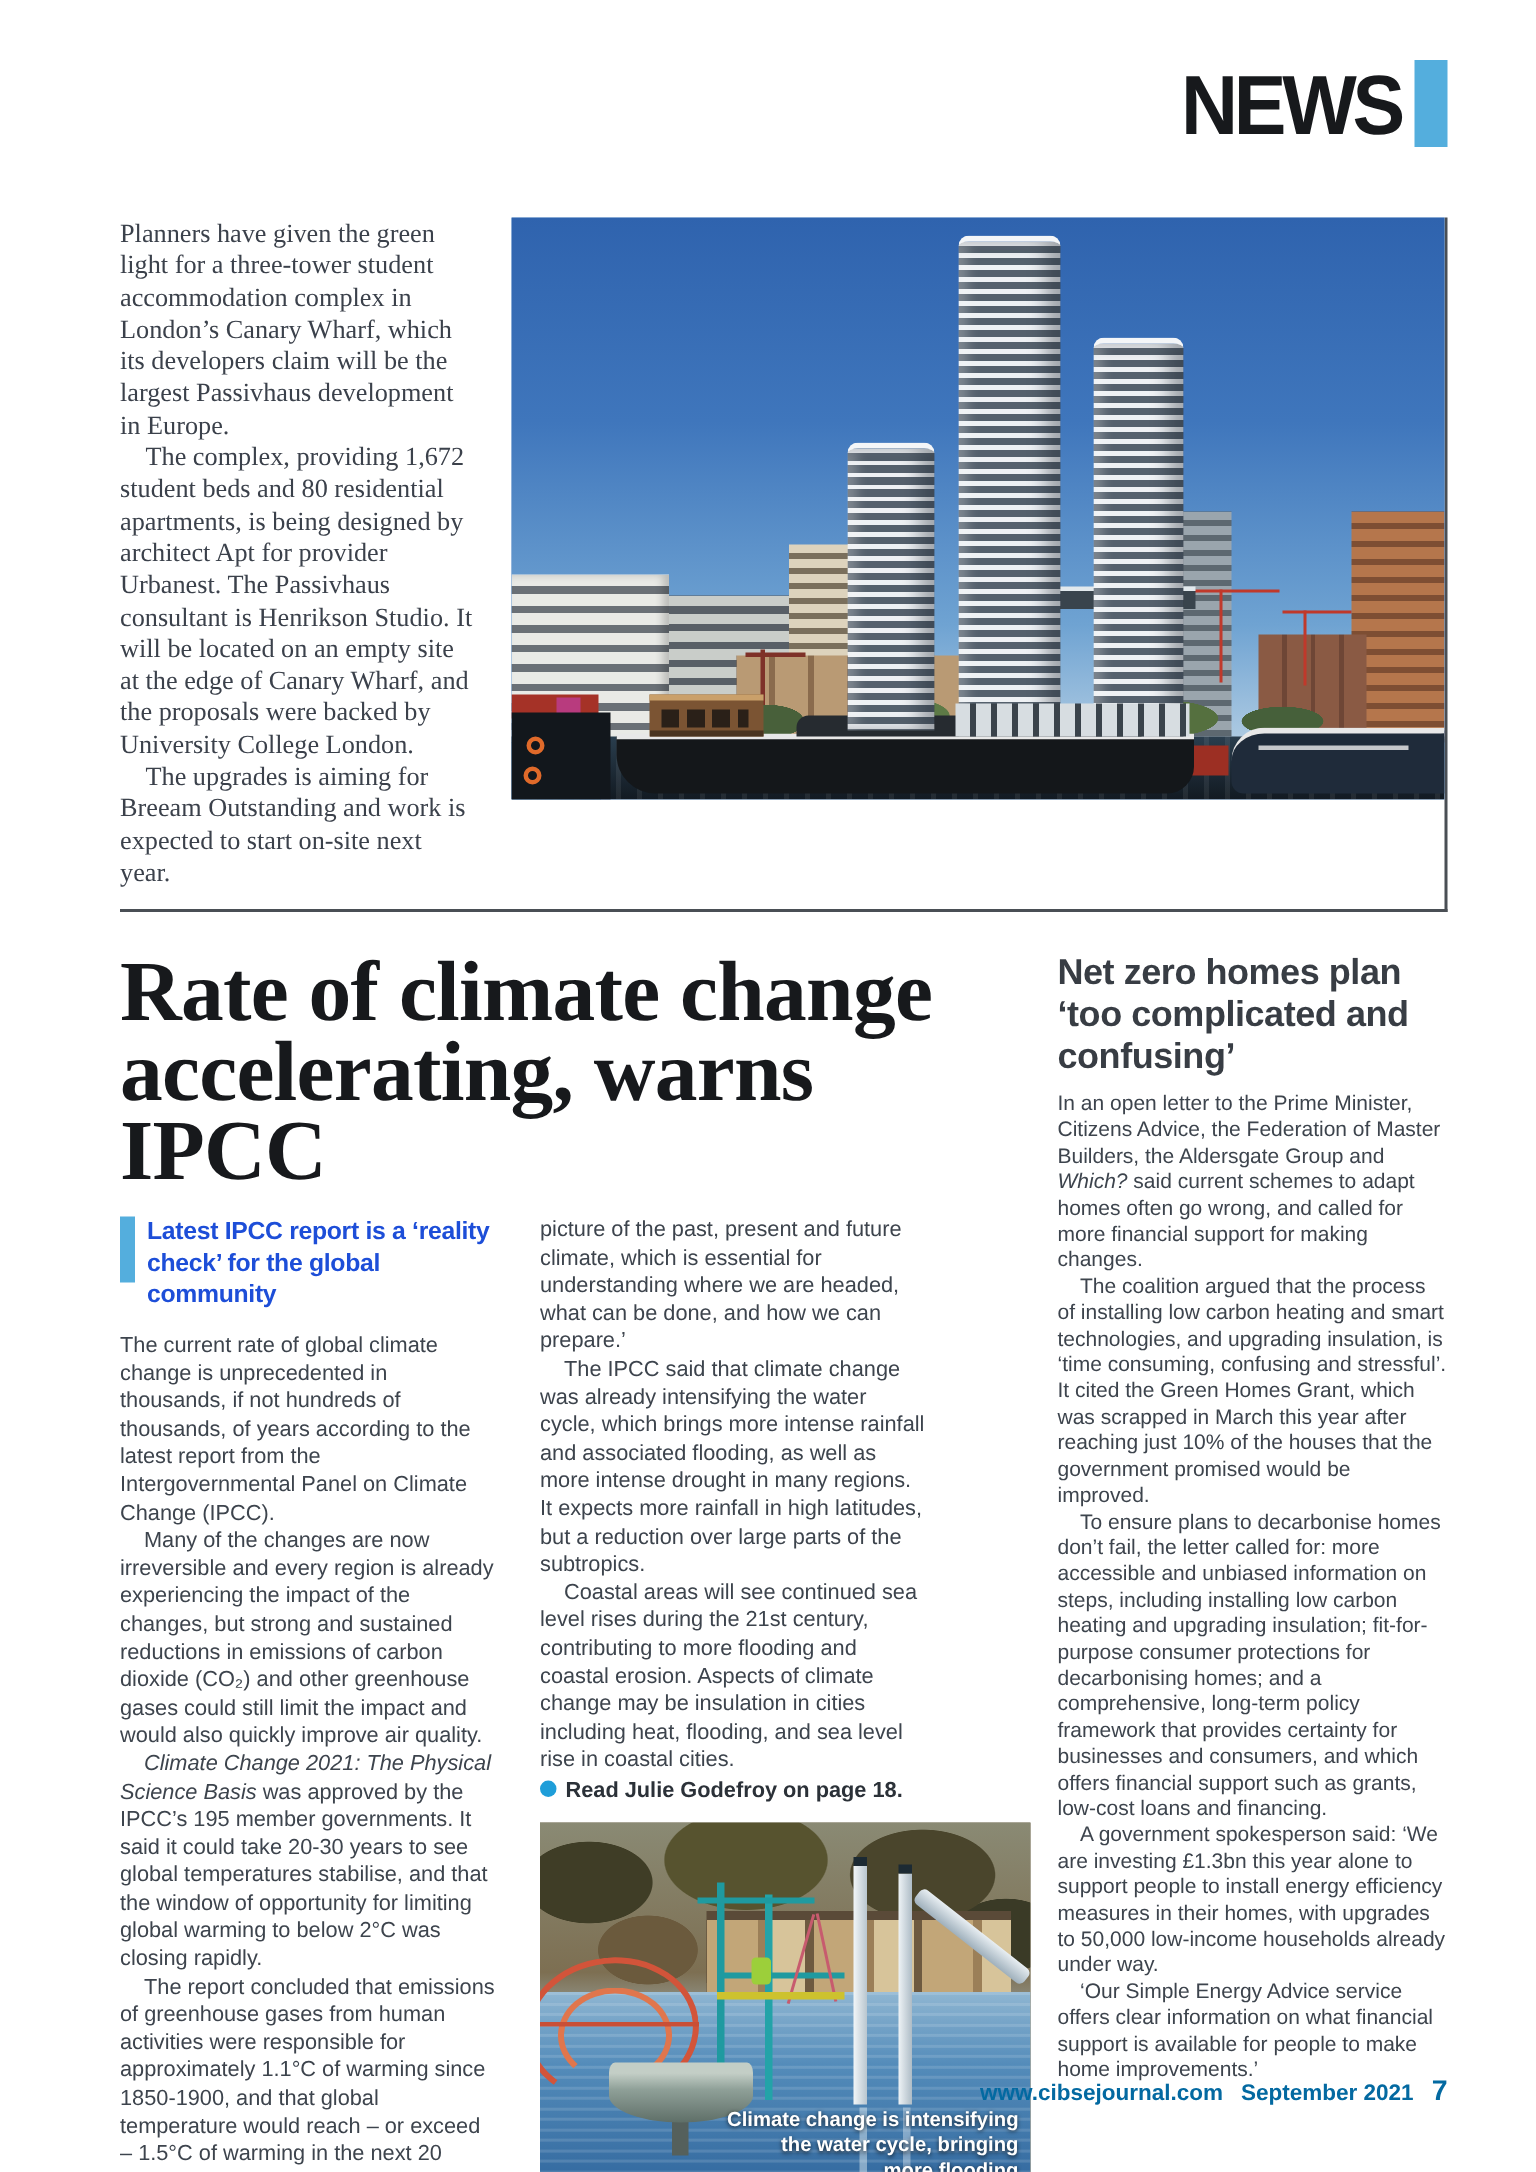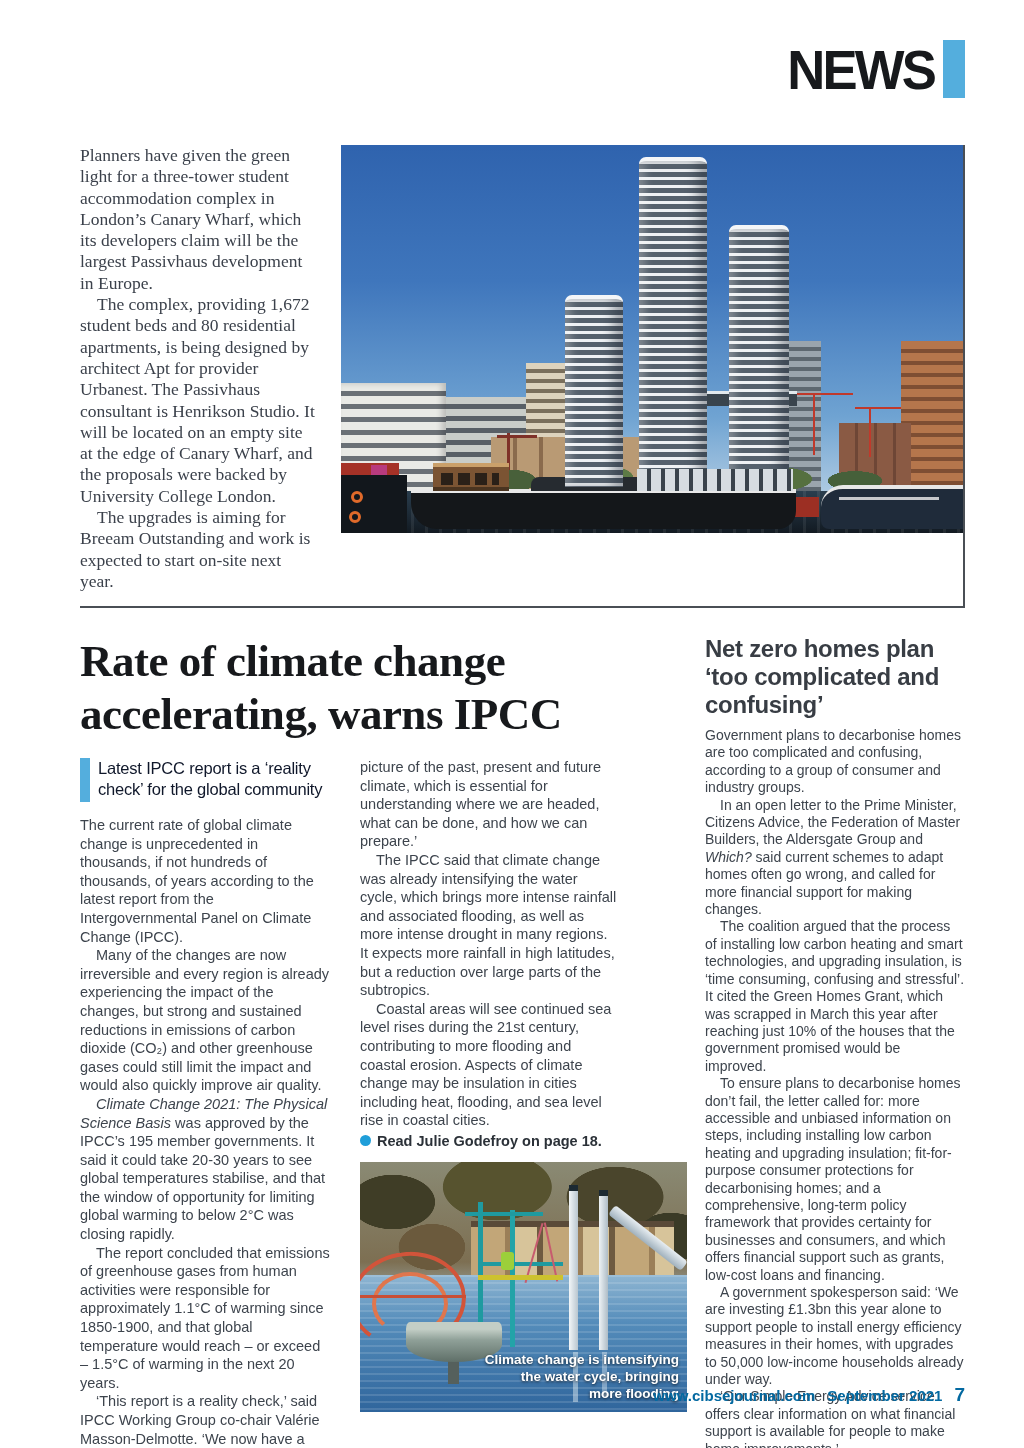--- a/index.html
+++ b/index.html
@@ -95,28 +95,28 @@
   .tug { position:absolute; left:452px; top:352px; width:26px; height:20px; background:#9c2f23; }
   .barge2 { position:absolute; left:480px; top:340px; width:142px; height:44px; background:#1f2b3a;
             border-top:4px solid #e8e8e8; border-radius:22px 0 0 8px; }
   .barge2::after { content:""; position:absolute; left:18px; top:8px; width:100px; height:3px; background:rgba(240,240,240,.8); }
 
   
   .main-area { position:absolute; top:635px; left:0; width:885px; display:flex; gap:15px; }
   .main-left { width:610px; }
   .headline {
     font-family:"Liberation Serif", serif; font-weight:bold; color:#17191c;
-    font-size:45px; line-height:53px; letter-spacing:-.5px; margin-bottom:17px;
+    font-size:57px; line-height:53px; letter-spacing:-.5px; margin-bottom:17px;
   }
   .cols { display:flex; gap:30px; }
   .col1 { width:250px; }
   .col2 { width:330px; }
   .standfirst { display:flex; gap:8px; margin-bottom:14px; }
   .sf-bar { width:10px; height:44px; background:var(--accent-blue,#54aedd); flex:none; }
-  .sf-text { font-size:16.5px; line-height:21px; font-weight:normal; color:#0f172a; letter-spacing:-.2px; }
+  .sf-text { font-size:16.5px; line-height:21px; font-weight:bold; color:#1d4ed8; letter-spacing:-.2px; }
   .bodytext p { font-size:14.5px; line-height:18.6px; color:#3d444d; }
   .bodytext p + p { text-indent:16px; }
   .col2 .bodytext { padding-right:72px; }
   .read-more { margin-top:2px; font-weight:bold; color:#2b3138; font-size:14.5px; line-height:18.6px; }
   .bullet { display:inline-block; width:11px; height:11px; border-radius:50%;
             background:var(--bullet-blue,#1f9ed9); margin-right:6px; }
 
   
   .photo2 { position:relative; width:327px; height:250px; overflow:hidden; margin-top:12px; background:#6b6248; }
   .p2-bg { position:absolute; inset:0;
@@ -271,21 +271,20 @@
             <div class="p2 pedestal"></div>
             <div class="p2 bowl"></div>
             <div class="caption">Climate change is intensifying the water cycle, bringing more flooding</div>
           </div>
         </div>
       </div>
     </div>
 
     <div class="side">
       <h2 class="side-headline">Net zero homes plan ‘too complicated and confusing’</h2>
-      <p>Government plans to decarbonise homes are too complicated and confusing, according to a group of consumer and industry groups.</p>
       <p><span>In an open letter to the Prime Minister, Citizens Advice, the Federation of Master Builders, the Aldersgate Group and </span><i>Which?</i><span> said current schemes to adapt homes often go wrong, and called for more financial support for making changes.</span></p>
       <p>The coalition argued that the process of installing low carbon heating and smart technologies, and upgrading insulation, is ‘time consuming, confusing and stressful’. It cited the Green Homes Grant, which was scrapped in March this year after reaching just 10% of the houses that the government promised would be improved.</p>
       <p>To ensure plans to decarbonise homes don’t fail, the letter called for: more accessible and unbiased information on steps, including installing low carbon heating and upgrading insulation; fit-for-purpose consumer protections for decarbonising homes; and a comprehensive, long-term policy framework that provides certainty for businesses and consumers, and which offers financial support such as grants, low-cost loans and financing.</p>
       <p>A government spokesperson said: ‘We are investing £1.3bn this year alone to support people to install energy efficiency measures in their homes, with upgrades to 50,000 low-income households already under way.</p>
       <p>‘Our Simple Energy Advice service offers clear information on what financial support is available for people to make home improvements.’</p>
     </div>
   </div>
 </div>
 
 <div class="footer">

